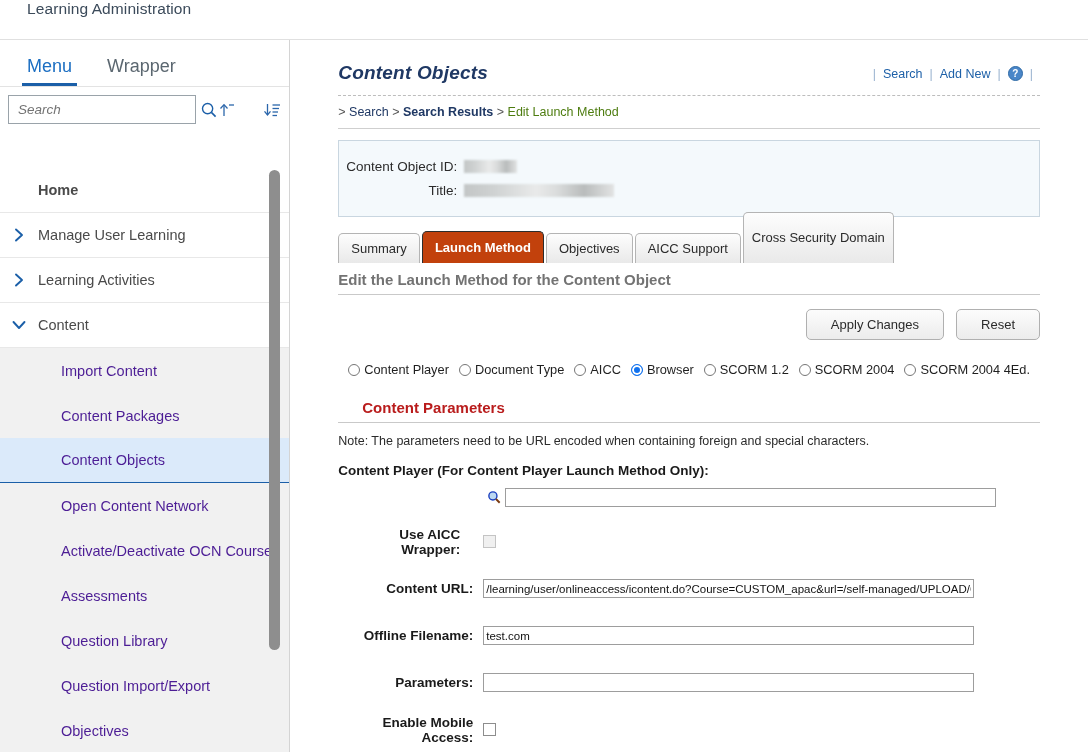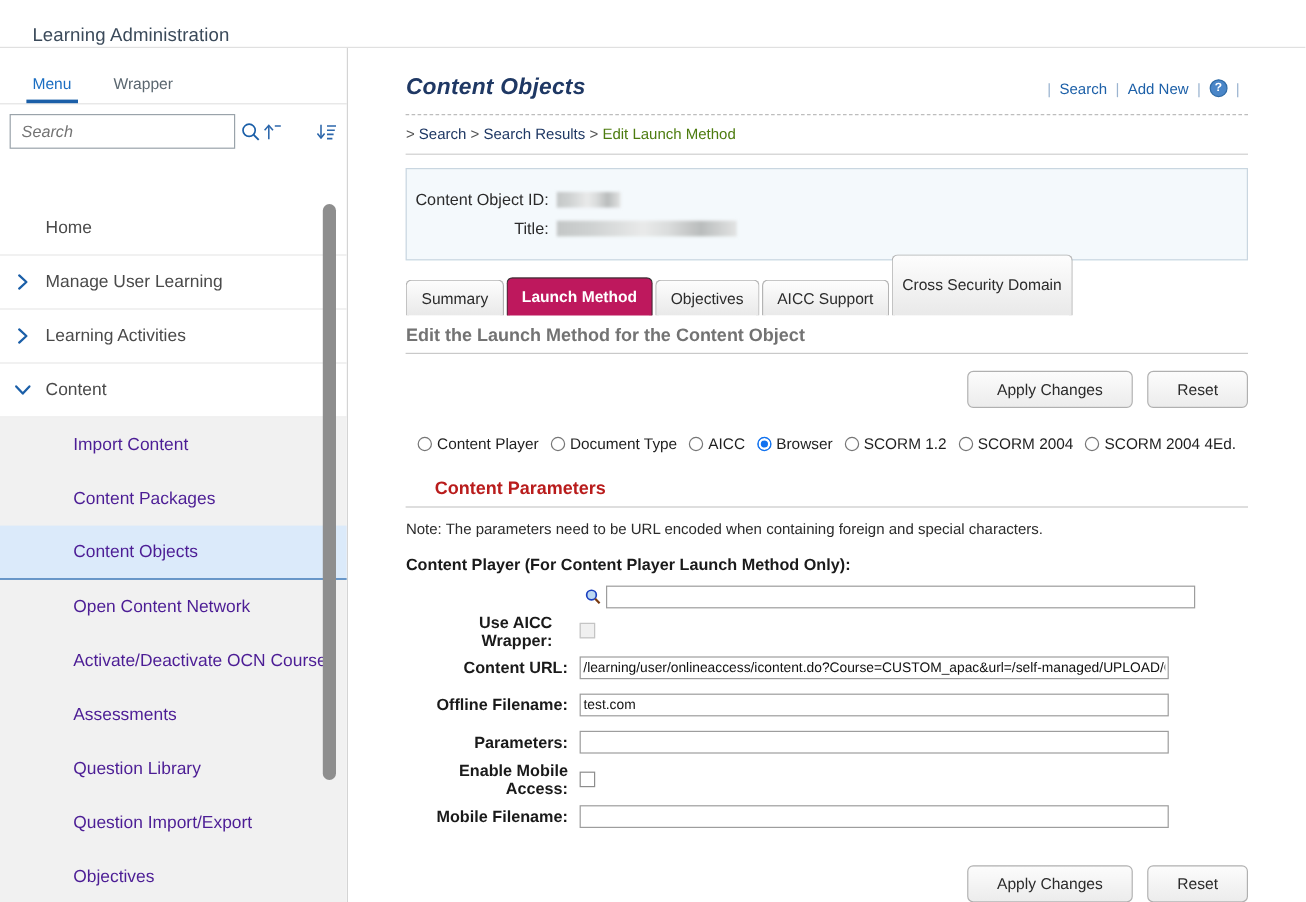--- a/index.html
+++ b/index.html
@@ -18,21 +18,21 @@
     position: relative;
     width: 1088px;
     height: 752px;
   }
 
   
   .topbar {
     height: 39px;
     border-bottom: 1px solid #e0e0e0;
     display: flex;
-    align-items: flex-end;
+    align-items: flex-start;
     background: #ffffff;
   }
   .topbar-title {
     font-size: 15.5px;
     color: #3b4a5a;
     padding-left: 27px;
     letter-spacing: .1px;
   }
 
   
@@ -51,21 +51,21 @@
   
   .side-tabs {
     display: flex;
     height: 47px;
     align-items: flex-end;
     border-bottom: 1px solid #e3e3e3;
     padding-left: 25px;
     box-sizing: border-box;
   }
   .side-tab {
-    font-size: 13px;
+    font-size: 18px;
     color: #5b6770;
     padding: 0 2px 9px 2px;
     margin-right: 31px;
     cursor: pointer;
     position: relative;
   }
   .side-tab.active {
     color: #1b6ec2;
   }
   .side-tab.active:after {
@@ -133,21 +133,21 @@
     box-sizing: border-box;
   }
   .nav-item .chev {
     width: 38px;
     display: flex;
     align-items: center;
     justify-content: center;
     color: #1b5fa8;
   }
   .nav-item .lbl { padding-left: 0; }
-  .nav-item.no-chev .lbl { margin-left: 38px; }
+  .nav-item.no-chev .lbl { margin-left: 38px; font-weight: bold; }
 
   .nav-sub {
     background: #f1f1f1;
   }
   .nav-sub .nav-item {
     border-bottom: none;
     height: 45px;
     color: #4c1d95;
   }
   .nav-sub .nav-item .lbl { margin-left: 61px; }
@@ -219,21 +219,21 @@
     border-top: 1px dashed #bdbdbd;
     margin: 11px 0 0 0;
   }
   .crumbs {
     font-size: 12.5px;
     color: #1f3864;
     padding: 9px 0 9px 0;
   }
   .crumbs .sep { color: #555; }
   .crumbs .lnk { color: #1f3864; cursor: pointer; }
-  .crumbs .lnk.bold { font-weight: normal; }
+  .crumbs .lnk.bold { font-weight: bold; }
   .crumbs .cur { color: #4d7c0f; }
   .solidrule {
     border-top: 1px solid #cfcfcf;
   }
 
   
   .info-panel {
     margin-top: 11px;
     border: 1px solid #c9d6e0;
     background: #f4f9fc;
@@ -278,21 +278,21 @@
     display: flex;
     align-items: center;
     justify-content: center;
     text-align: center;
     cursor: pointer;
     margin-right: 2px;
     box-sizing: border-box;
     line-height: 1.05;
   }
   .tab.active {
-    background: #be185d;
+    background: #c2410c;
     border-color: #2c2c2c;
     color: #ffffff;
     font-weight: bold;
     height: 32px;
   }
   .tab.two-line { height: 51px; padding: 0 8px; }
 
   .section-title {
     font-size: 15px;
     font-weight: bold;
@@ -418,21 +418,21 @@
     padding: 0 2px;
     box-sizing: content-box;
     outline: none;
   }
   .txt.wide { width: 485px; }
 
   .field-row {
     display: flex;
     align-items: center;
     height: 25px;
-    margin-top: 6px;
+    margin-top: 22px;
   }
   .field-label {
     width: 145px;
     text-align: right;
     padding-right: 10px;
     font-size: 13.5px;
     font-weight: bold;
     color: #1a1a1a;
     box-sizing: border-box;
   }

